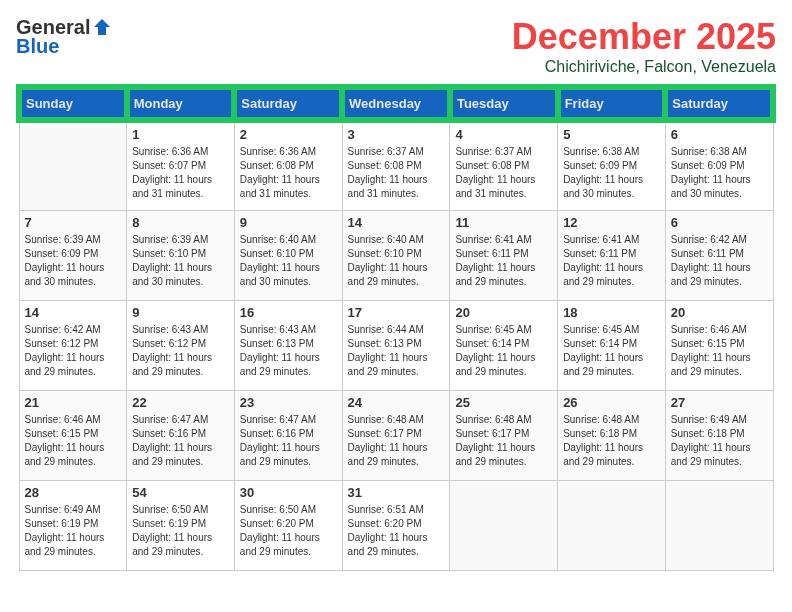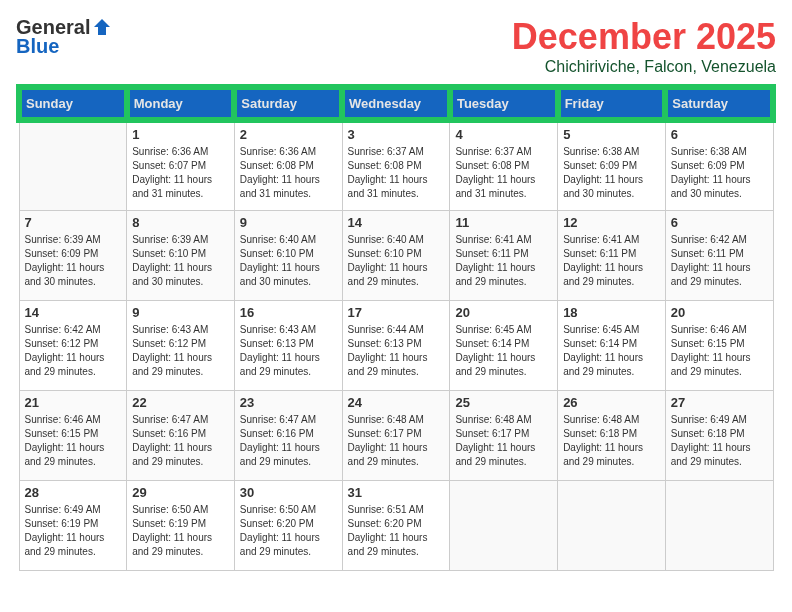--- a/index.html
+++ b/index.html
@@ -242,21 +242,21 @@
           <span class="day-number">27</span>
           <div class="day-info">Sunrise: 6:49 AM<br>Sunset: 6:18 PM<br>Daylight: 11 hours and 29 minutes.</div>
         </td>
       </tr>
       <tr>
         <td>
           <span class="day-number">28</span>
           <div class="day-info">Sunrise: 6:49 AM<br>Sunset: 6:19 PM<br>Daylight: 11 hours and 29 minutes.</div>
         </td>
         <td>
-          <span class="day-number">29</span>
+          <span class="day-number">54</span>
           <div class="day-info">Sunrise: 6:50 AM<br>Sunset: 6:19 PM<br>Daylight: 11 hours and 29 minutes.</div>
         </td>
         <td>
           <span class="day-number">30</span>
           <div class="day-info">Sunrise: 6:50 AM<br>Sunset: 6:20 PM<br>Daylight: 11 hours and 29 minutes.</div>
         </td>
         <td>
           <span class="day-number">31</span>
           <div class="day-info">Sunrise: 6:51 AM<br>Sunset: 6:20 PM<br>Daylight: 11 hours and 29 minutes.</div>
         </td>

